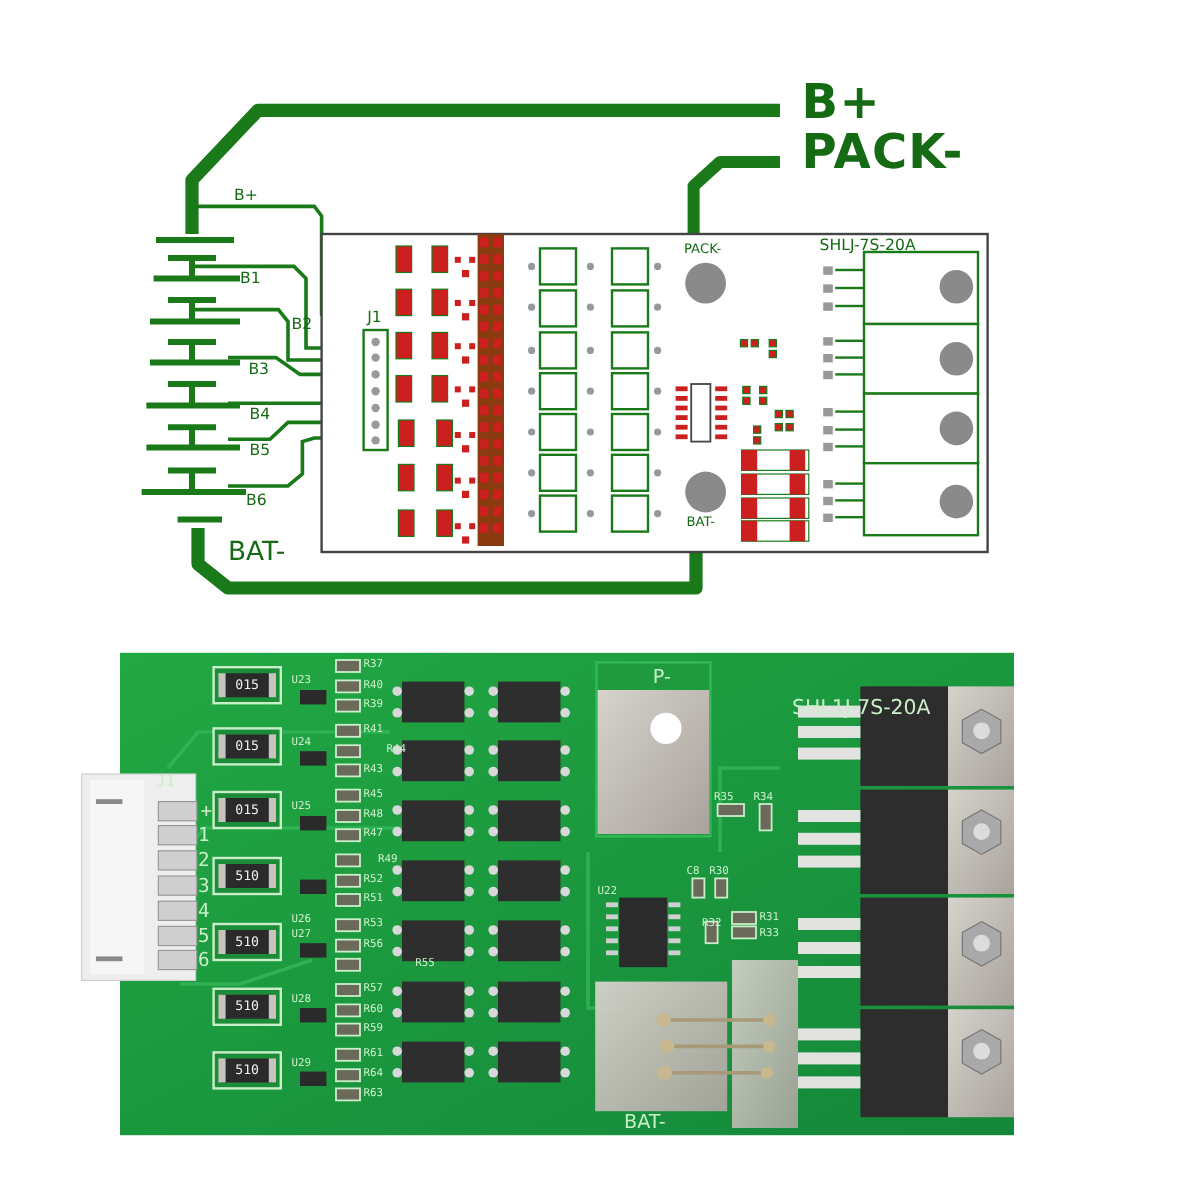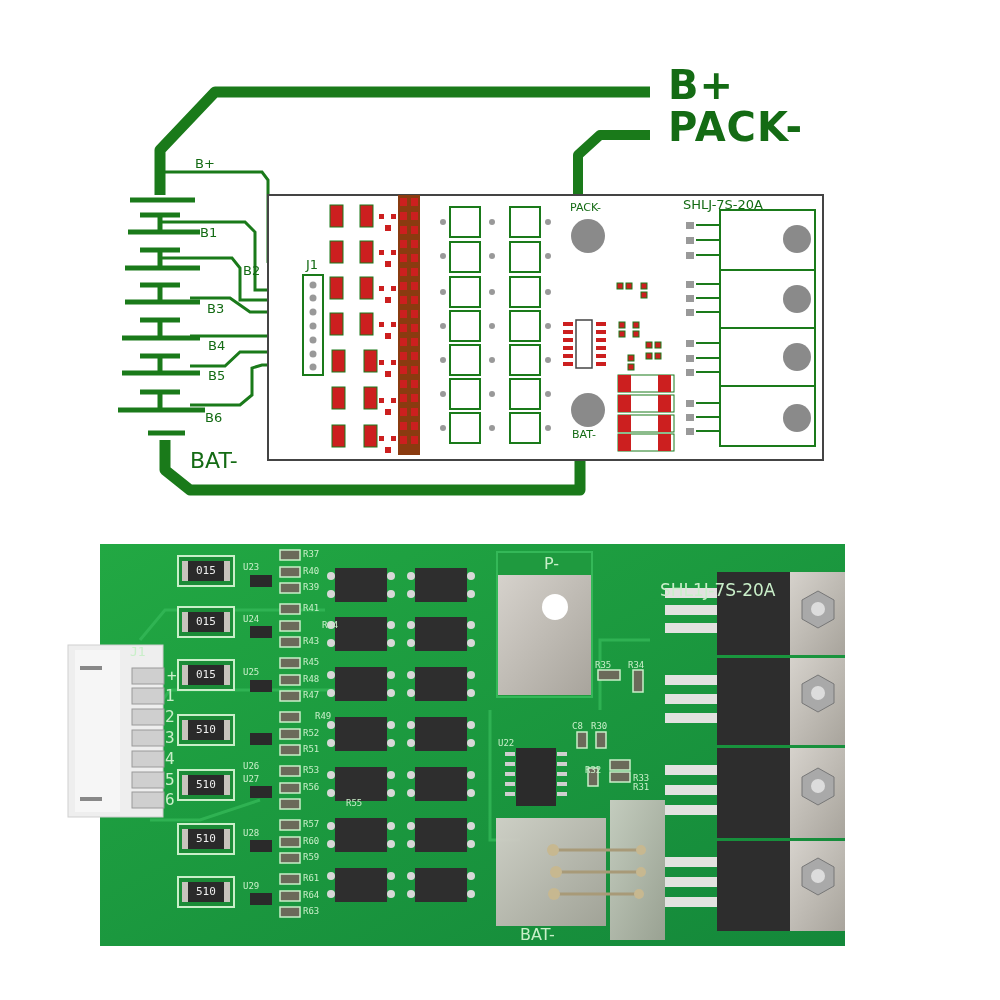--- a/index.html
+++ b/index.html
@@ -627,16 +627,16 @@
   <span class="silk" style="left:303px;top:332px;font-size:9px;">R59</span>
   <span class="silk" style="left:303px;top:353px;font-size:9px;">R61</span>
   <span class="silk" style="left:303px;top:370px;font-size:9px;">R64</span>
   <span class="silk" style="left:303px;top:386px;font-size:9px;">R63</span>
 
   <span class="silk" style="left:595px;top:140px;font-size:9px;">R35</span>
   <span class="silk" style="left:628px;top:140px;font-size:9px;">R34</span>
   <span class="silk" style="left:498px;top:218px;font-size:9px;">U22</span>
   <span class="silk" style="left:572px;top:201px;font-size:9px;">C8</span>
   <span class="silk" style="left:591px;top:201px;font-size:9px;">R30</span>
-  <span class="silk" style="left:633px;top:240px;font-size:9px;margin-top:22px;">R31</span>
+  <span class="silk" style="left:633px;top:240px;font-size:9px;">R31</span>
   <span class="silk" style="left:585px;top:245px;font-size:9px;">R32</span>
   <span class="silk" style="left:633px;top:253px;font-size:9px;">R33</span>
 </div>
 
 </body></html>

